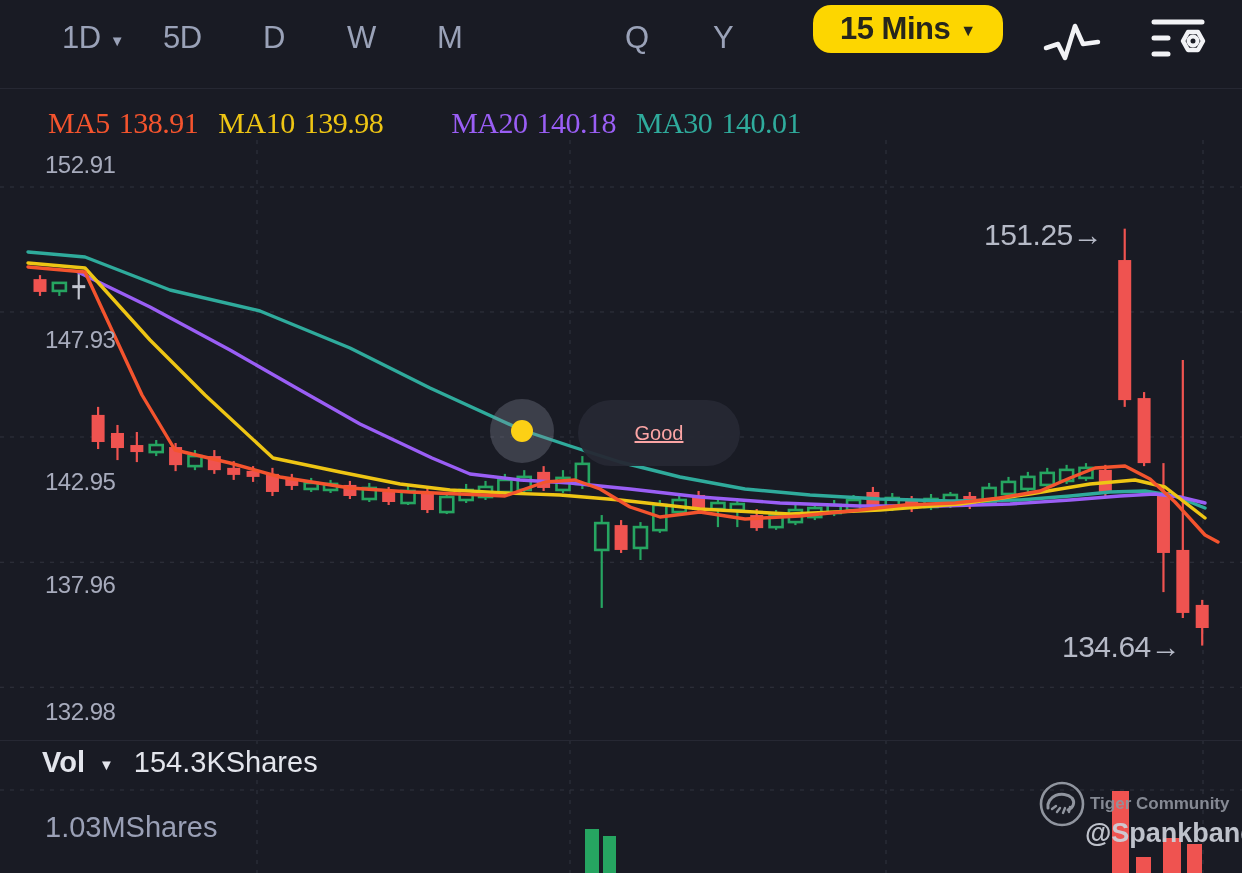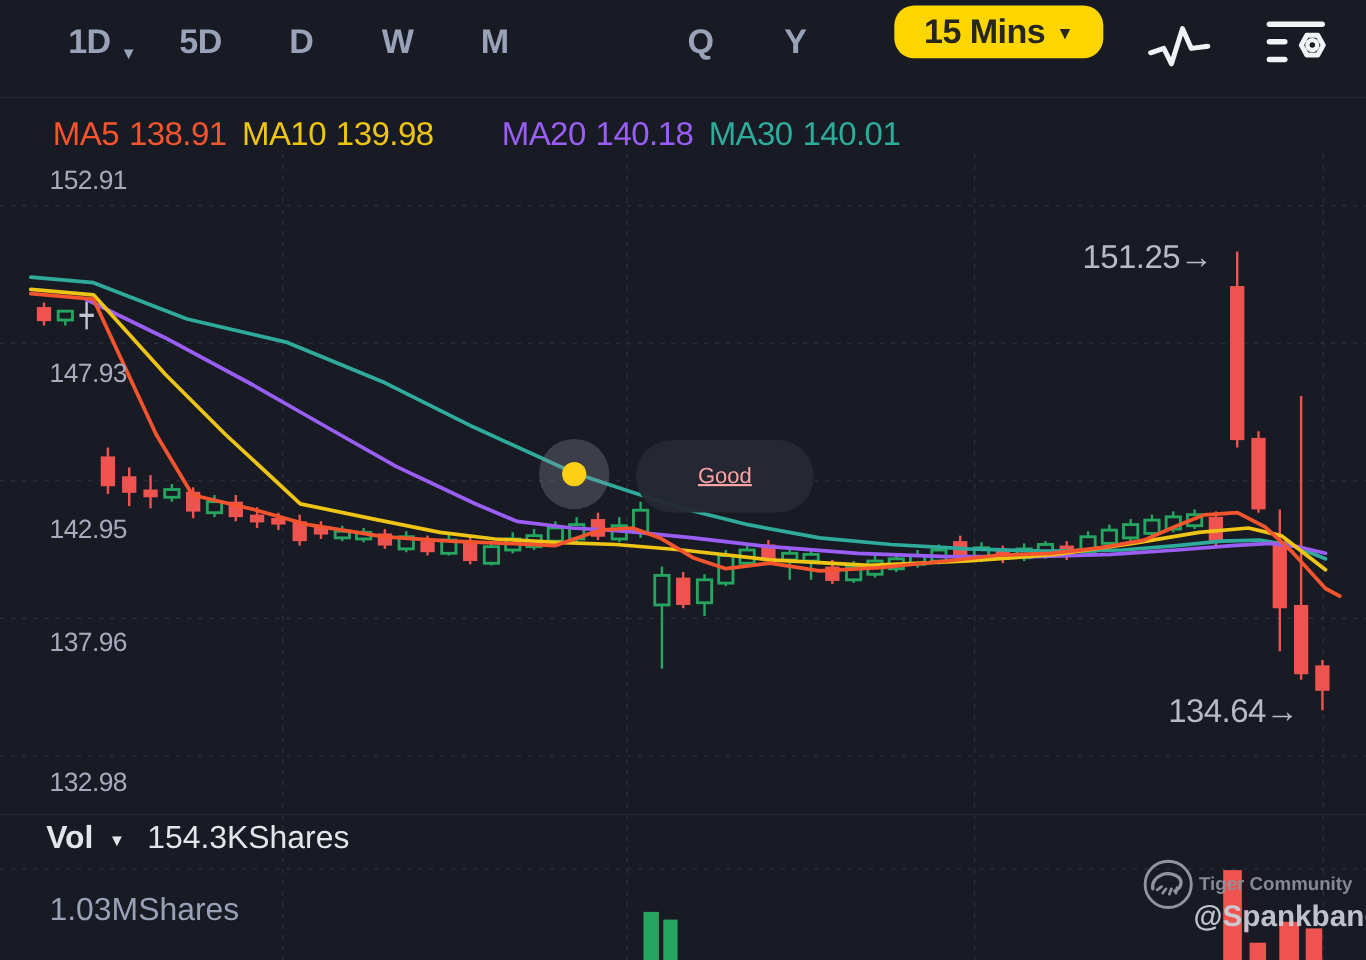--- a/index.html
+++ b/index.html
@@ -1,30 +1,30 @@
 <!DOCTYPE html>
 <html><head>
 <meta charset="utf-8">
 <style>
   html,body{margin:0;padding:0;background:#191b24;width:1242px;height:873px;overflow:hidden;
     font-family:"Liberation Sans",sans-serif;-webkit-font-smoothing:antialiased;}
   #stage{position:relative;width:1242px;height:873px;background:#191b24;}
 
   
   #toolbar{position:absolute;left:0;top:0;width:1242px;height:88px;border-bottom:1px solid #262833;z-index:5;}
-  .tb-item{position:absolute;top:20px;font-size:31px;font-weight:700;color:#9aa2b8;letter-spacing:-0.5px;cursor:pointer;display:flex;align-items:flex-end;gap:9px;}
+  .tb-item{position:absolute;top:20px;font-size:31px;font-weight:400;color:#9aa2b8;letter-spacing:-0.5px;cursor:pointer;display:flex;align-items:center;gap:9px;}
   .tb-caret{font-size:15px;color:#9aa2b8;transform:translateY(2px);}
   #interval-pill{position:absolute;left:813px;top:5px;width:190px;height:48px;border-radius:18px;
     display:flex;align-items:center;justify-content:center;gap:10px;cursor:pointer;}
   #interval-pill .lbl{font-size:31px;font-weight:700;color:#26261c;letter-spacing:-0.5px;}
   #interval-pill .tb-caret{color:#26261c;font-size:16px;}
   .icon-btn{position:absolute;top:14px;width:60px;height:54px;cursor:pointer;}
 
   
-  #ma-row{position:absolute;left:48px;top:106px;display:flex;gap:14px;z-index:4;}
+  #ma-row{position:absolute;left:48px;top:106px;display:flex;gap:20px;z-index:4;font-family:Liberation Serif, serif;}
   .ma-item{font-size:30px;font-weight:500;letter-spacing:-0.5px;white-space:nowrap;}
   .ma-item .v{margin-left:9px;}
 
   
   .ylab{position:absolute;left:45px;font-size:24px;color:#a7abbc;letter-spacing:-0.5px;z-index:4;}
   .note{position:absolute;font-size:30px;color:#b6bac7;letter-spacing:-0.5px;z-index:4;white-space:nowrap;}
 
   
   #tooltip{position:absolute;left:578px;top:400px;width:162px;height:66px;border-radius:33px;
     background:rgba(38,40,52,0.95);display:flex;align-items:center;justify-content:center;z-index:6;cursor:pointer;}

